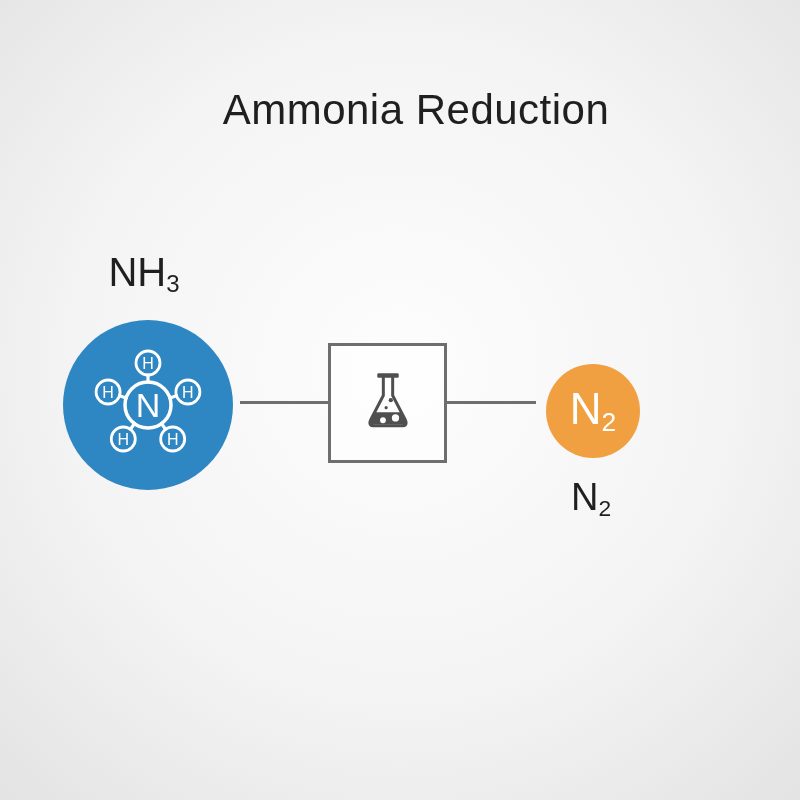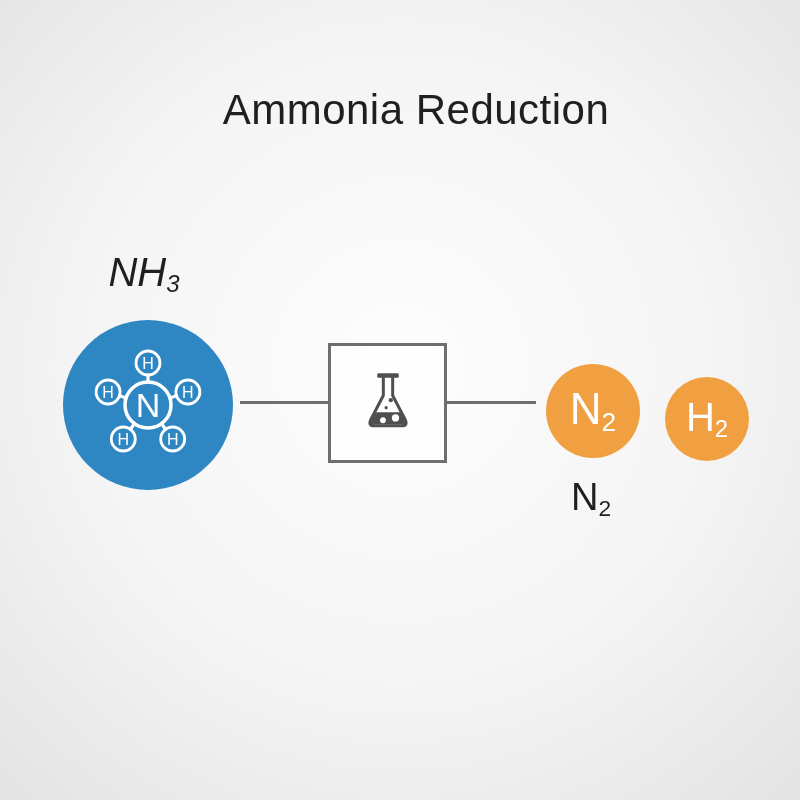--- a/index.html
+++ b/index.html
@@ -24,21 +24,20 @@
     letter-spacing: 0.5px;
   }
   
   .reactant-formula {
     position: absolute;
     top: 250px; left: 144px;
     transform: translateX(-50%);
     font-size: 40px;
     color: #1f1f1f;
     white-space: nowrap;
-    font-style: italic;
   }
   .sub {
     font-size: 0.60em;
     vertical-align: -0.25em;
   }
   
   .reactant-circle {
     position: absolute;
     left: 63px; top: 320px;
     width: 170px; height: 170px;
@@ -163,21 +162,18 @@
       <circle cx="24.6" cy="51.5" r="3.1" fill="#FFFFFF"></circle>
       <circle cx="38" cy="49" r="3.9" fill="#FFFFFF"></circle>
       <circle cx="33" cy="30" r="2.3" fill="#4F4F4F"></circle>
       <circle cx="28" cy="38" r="1.7" fill="#4F4F4F"></circle>
     </svg>
   </div>
 
   <div class="product-circle n2">
     <span><span>N</span><span class="sub">2</span></span>
   </div>
-  <div class="product-circle h2">
-    <span><span>H</span><span class="sub">2</span></span>
-  </div>
 
   <div class="product-label">
     <span>N</span><span class="sub">2</span>
   </div>
 
 </div>
 
 </body></html>

